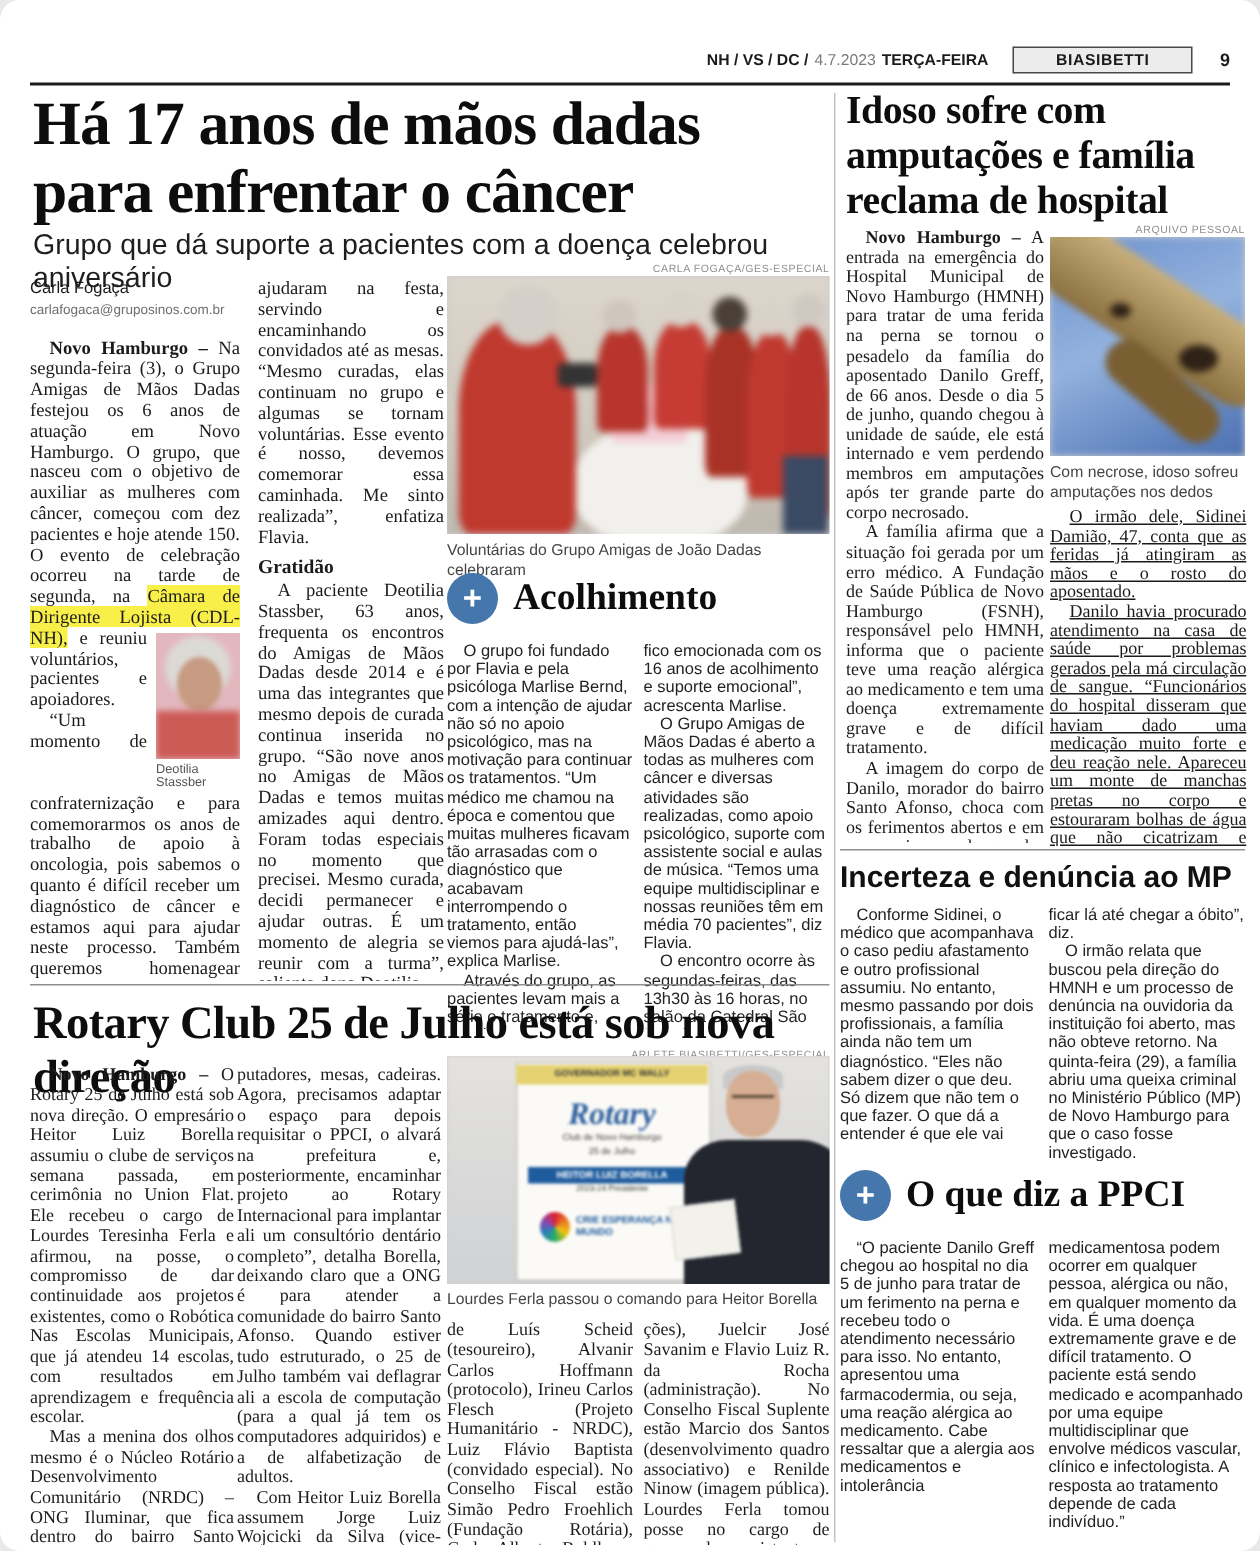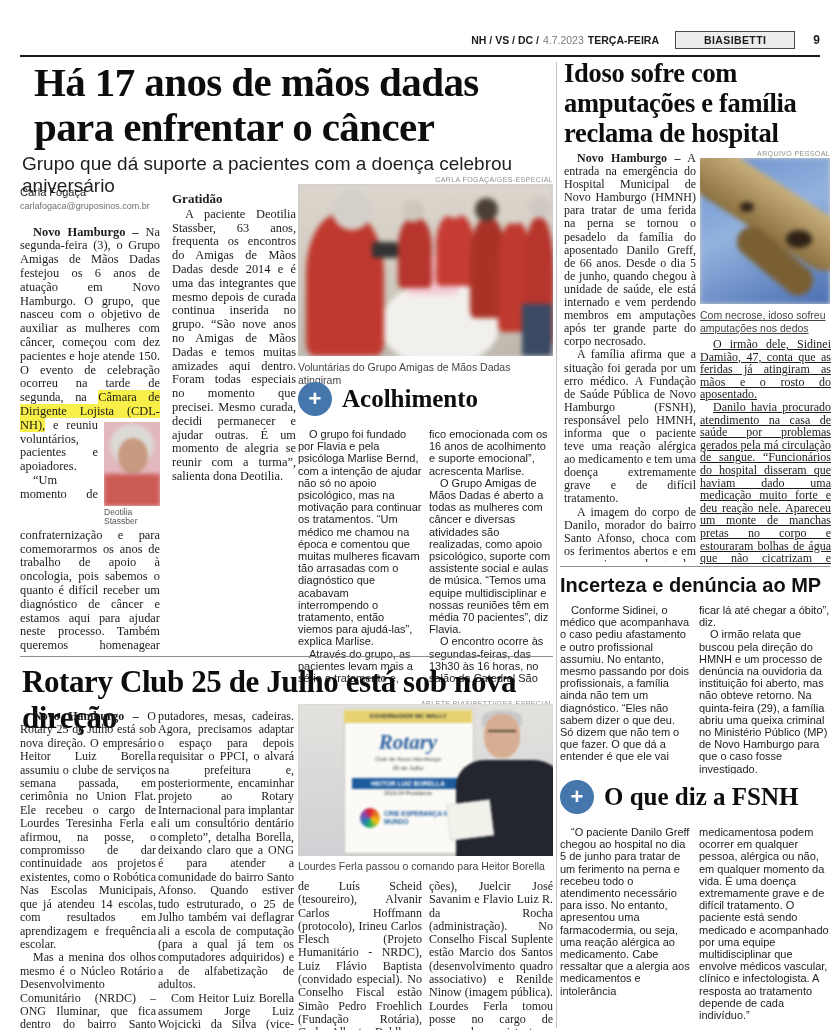--- a/index.html
+++ b/index.html
@@ -1,49 +1,49 @@
 <!DOCTYPE html>
 <html><head>
 <meta charset="utf-8">
 <style>
   html,body{margin:0;padding:0;background:#e9e9e9;}
   .page{position:relative;width:840px;height:1034px;background:#fff;margin:0 auto;
-        font-family:"Liberation Serif","DejaVu Serif",serif;color:#1b1b1b;overflow:hidden;}
+        font-family:"Liberation Serif","DejaVu Serif",serif;color:#1b1b1b;overflow:hidden;border-radius:13px;}
   .abs{position:absolute;}
   
   .hdr{top:30px;left:20px;width:800px;height:20px;display:flex;justify-content:flex-end;align-items:center;
        font-family:"Liberation Sans",sans-serif;font-size:10.5px;}
   .hdr .ed{font-weight:bold;}
   .hdr .dt{color:#7a7a7a;margin:0 4px;}
   .hdr .wd{font-weight:bold;}
   .hdr .secbox{margin-left:16px;border:1px solid #4a4a4a;background:#ececec;padding:2px 28px 2px 28px;
        font-weight:bold;letter-spacing:.4px;}
   .hdr .pg{margin-left:18px;font-weight:bold;font-size:12px;}
   .hdr-rule{top:55px;left:20px;width:800px;height:2px;background:#1c1c1c;}
   
   .vdiv{left:556px;top:62px;width:1px;height:966px;background:#c3c3c3;}
   .rule-left{top:656px;left:20px;width:533px;height:1px;background:#8f8f8f;}
   .rule-inc{top:566px;left:560px;width:270px;height:1px;background:#8f8f8f;}
   
   .hl-main{top:60px;left:22px;width:532px;font-size:41px;line-height:45px;font-weight:bold;
-           letter-spacing:-.6px;color:#0d0d0d;margin-left:12px;}
+           letter-spacing:-.6px;color:#0d0d0d;}
   .sub-main{top:153px;left:22px;width:532px;font-family:"Liberation Sans",sans-serif;font-size:19px;
             color:#1e1e1e;font-weight:400;}
   .hl-right{top:58px;left:564px;width:268px;font-size:26.5px;line-height:30px;font-weight:bold;
             letter-spacing:-.3px;color:#0d0d0d;}
   .hl-rotary{top:664px;left:22px;width:532px;font-size:31px;font-weight:bold;letter-spacing:-.4px;color:#0d0d0d;}
   
   .credit{font-family:"Liberation Sans",sans-serif;font-size:7px;color:#8f8f8f;letter-spacing:.4px;text-align:right;}
   .cred1{top:176px;left:298px;width:255px;}
   .cred2{top:700px;left:20px;width:533px;}
   .cred3{top:150px;left:700px;width:130px;}
   .cap{font-family:"Liberation Sans",sans-serif;font-size:10.5px;color:#454545;line-height:13px;}
   .cap1{top:361px;left:298px;width:255px;}
   .cap2{top:860px;left:298px;width:255px;}
-  .cap3{top:309px;left:700px;width:130px;text-decoration:underline;}
+  .cap3{top:309px;left:700px;width:130px;}
   
   .bcol{overflow:hidden;text-align:justify;font-size:12.4px;line-height:13.8px;}
   .bcol p{margin:0;}
   .ind{text-indent:13px;}
   .lead{font-weight:bold;}
   .hl-yellow{background:#f8ef49;}
   .byline{font-family:"Liberation Sans",sans-serif;font-weight:normal;font-size:11px;text-align:left;}
   .bemail{font-family:"Liberation Sans",sans-serif;font-size:9px;color:#6f6f6f;text-align:left;margin-bottom:12px;}
   .crosshead{font-family:Liberation Serif, serif;font-weight:bold;font-size:13px;text-align:left;
              margin:6px 0 2px 0;}
@@ -161,20 +161,21 @@
         </span>
         <span class="portrait-caption">Deotilia Stassber</span>
       </span>
       <span>e reuniu voluntários, pacientes e apoiadores.</span>
     </p>
     <p class="ind">“Um momento de confraternização e para comemorarmos os anos de trabalho de apoio à oncologia, pois sabemos o quanto é difícil receber um diagnóstico de câncer e estamos aqui para ajudar neste processo. Também queremos homenagear nossos parceiros, porque se chegamos até aqui foi porque muita gente ajudou”, diz Flavia Regina Trevisan, uma das fundadoras do grupo.</p>
 
   </div>
 
   <div class="abs bcol c2">
+    <p>ajudaram na festa, servindo e encaminhando os convidados até as mesas. “Mesmo curadas, elas continuam no grupo e algumas se tornam voluntárias. Esse evento é nosso, devemos comemorar essa caminhada. Me sinto realizada”, enfatiza Flavia.</p>
     <div class="crosshead">Gratidão</div>
     <p class="ind">A paciente Deotilia Stassber, 63 anos, frequenta os encontros do Amigas de Mãos Dadas desde 2014 e é uma das integrantes que mesmo depois de curada continua inserida no grupo. “São nove anos no Amigas de Mãos Dadas e temos muitas amizades aqui dentro. Foram todas especiais no momento que precisei. Mesmo curada, decidi permanecer e ajudar outras. É um momento de alegria se reunir com a turma”, salienta dona Deotilia.</p>
 
   </div>
 
   <div class="photo ph-main">
     <div class="blur">
       <div class="cel-bg"></div>
       <div class="tbl"></div>
       <div class="cake1"></div>
@@ -190,21 +191,21 @@
       <div class="head" style="left:144px;top:10px;width:24px;height:24px;background:#d9d2c9;"></div>
       <div class="fig" style="left:172px;top:34px;width:36px;height:100px;background:#a93226;"></div>
       <div class="head" style="left:177px;top:14px;width:23px;height:23px;background:#4a4038;"></div>
       <div class="fig" style="left:200px;top:38px;width:34px;height:110px;background:#c0392f;"></div>
       <div class="head" style="left:205px;top:18px;width:22px;height:22px;background:#d9d2c9;"></div>
       <div class="fig" style="left:226px;top:34px;width:30px;height:130px;background:#b7352c;"></div>
       <div class="head" style="left:230px;top:12px;width:22px;height:22px;background:#cfc9c2;"></div>
       <div style="left:224px;top:120px;width:30px;height:52px;background:#3a4a63;"></div>
     </div>
   </div>
-  <div class="abs cap cap1">Voluntárias do Grupo Amigas de Mãos Dadas atingiram</div>
+  <div class="abs cap cap1">Voluntárias do Grupo Amigas de João Dadas celebraram</div>
 
   <div class="abs box-hdr bh1">
     <div class="plus-circle">+</div>
     <div class="box-title">Acolhimento</div>
   </div>
   <div class="abs sanscol ac1">
     <p class="sind">O grupo foi fundado por Flavia e pela psicóloga Marlise Bernd, com a intenção de ajudar não só no apoio psicológico, mas na motivação para continuar os tratamentos. “Um médico me chamou na época e comentou que muitas mulheres ficavam tão arrasadas com o diagnóstico que acabavam interrompendo o tratamento, então viemos para ajudá-las”, explica Marlise.</p>
     <p class="sind">Através do grupo, as pacientes levam mais a sério o tratamento e, com isso, aumenta o número de curas. “Hoje,</p>
   </div>
   <div class="abs sanscol ac2">
@@ -294,21 +295,21 @@
     <p class="sind">Conforme Sidinei, o médico que acompanhava o caso pediu afastamento e outro profissional assumiu. No entanto, mesmo passando por dois profissionais, a família ainda não tem um diagnóstico. “Eles não sabem dizer o que deu. Só dizem que não tem o que fazer. O que dá a entender é que ele vai</p>
   </div>
   <div class="abs inc-title">Incerteza e denúncia ao MP</div>
   <div class="abs sanscol ic2">
     <p>ficar lá até chegar a óbito”, diz.</p>
     <p class="sind">O irmão relata que buscou pela direção do HMNH e um processo de denúncia na ouvidoria da instituição foi aberto, mas não obteve retorno. Na quinta-feira (29), a família abriu uma queixa criminal no Ministério Público (MP) de Novo Hamburgo para que o caso fosse investigado.</p>
   </div>
 
   <div class="abs box-hdr bh2">
     <div class="plus-circle">+</div>
-    <div class="box-title">O que diz a FSNH</div>
+    <div class="box-title">O que diz a PPCI</div>
   </div>
   <div class="abs sanscol fc1">
     <p class="sind">“O paciente Danilo Greff chegou ao hospital no dia 5 de junho para tratar de um ferimento na perna e recebeu todo o atendimento necessário para isso. No entanto, apresentou uma farmacodermia, ou seja, uma reação alérgica ao medicamento. Cabe ressaltar que a alergia aos medicamentos e intolerância</p>
   </div>
   <div class="abs sanscol fc2">
     <p>medicamentosa podem ocorrer em qualquer pessoa, alérgica ou não, em qualquer momento da vida. É uma doença extremamente grave e de difícil tratamento. O paciente está sendo medicado e acompanhado por uma equipe multidisciplinar que envolve médicos vascular, clínico e infectologista. A resposta ao tratamento depende de cada indivíduo.”</p>
   </div>
 
 </div>
 

